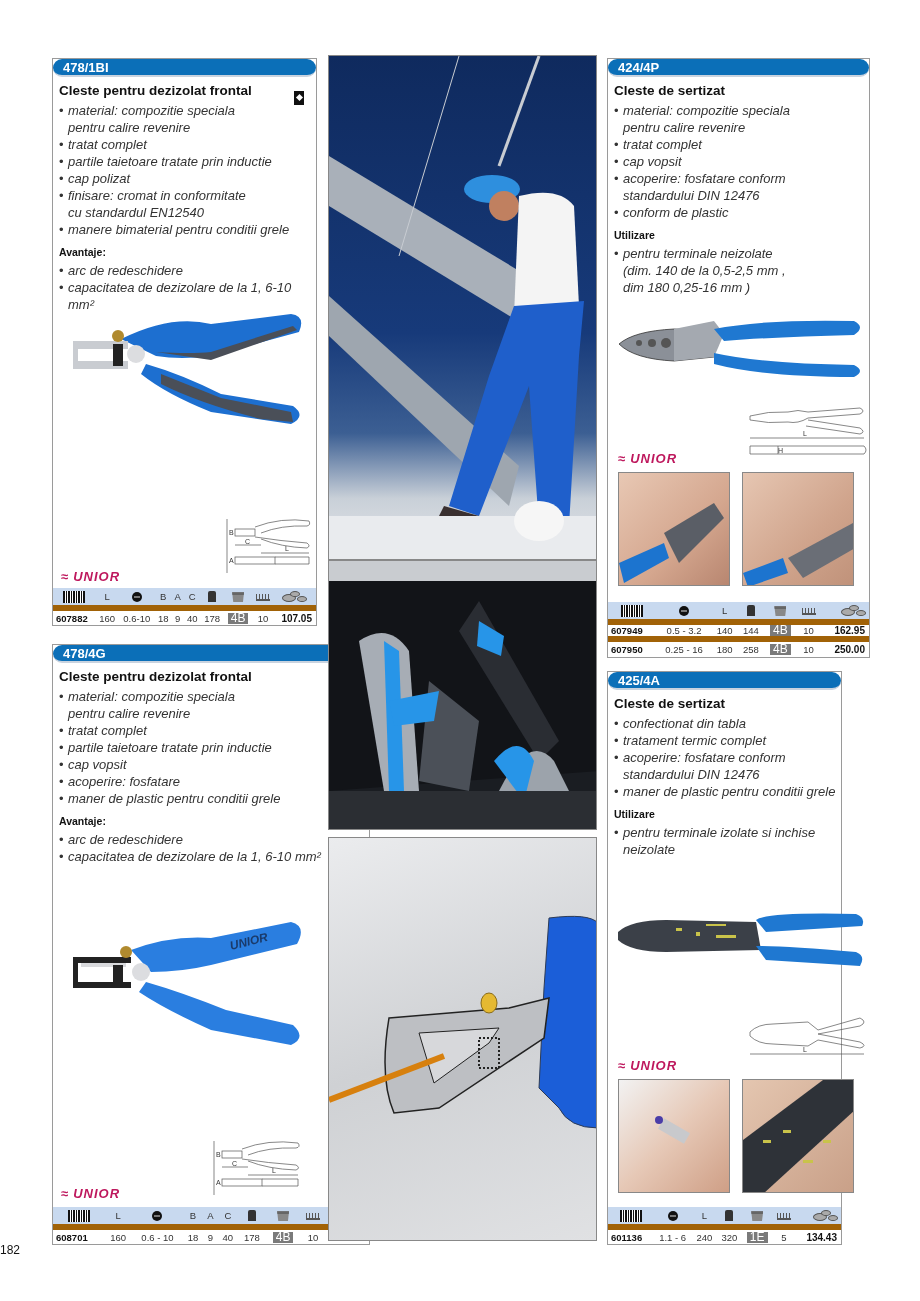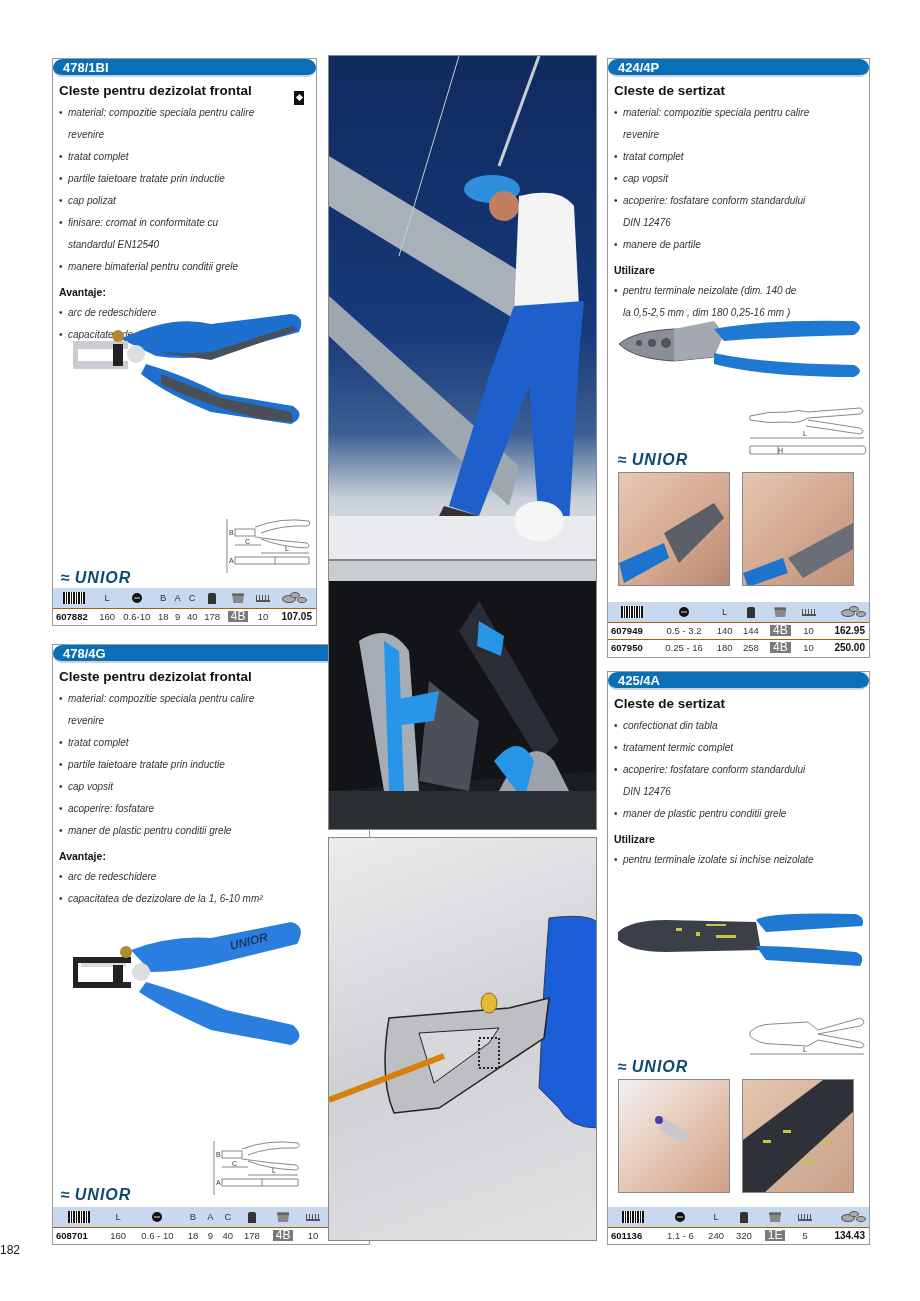--- a/index.html
+++ b/index.html
@@ -3,32 +3,32 @@
 <meta charset="utf-8">
 <style>
   * { box-sizing: border-box; margin: 0; padding: 0; }
   html, body { width: 920px; height: 1301px; background: #ffffff; overflow: hidden; }
   body { position: relative; font-family: "Liberation Sans", sans-serif; color: #1a1a1a; }
 
   .card { position: absolute; border: 1px solid #9a9a9a; background: #fff; }
   .card-head { background: #0b6fb8; color: #fff; font-weight: bold; font-size: 13px; height: 18px; line-height: 18px; padding-left: 10px; border-bottom: 2px solid #c9d3df; border-radius: 9px; }
   .card-title { font-weight: bold; font-size: 13.5px; margin: 6px 0 0 6px; color: #111; }
   .feature-list { list-style: none; margin: 4px 0 0 6px; }
-  .feature-list li { font-style: italic; font-size: 10px; line-height: 22px; color: #333; padding-left: 9px; position: relative; }
+  .feature-list li { font-style: italic; font-size: 13px; line-height: 17px; color: #333; padding-left: 9px; position: relative; }
   .feature-list li::before { content: "\2022"; position: absolute; left: 0; font-style: normal; }
   .sub-head { font-weight: bold; font-size: 10.5px; margin: 8px 0 2px 6px; color: #111; }
   .diamond-badge { position: absolute; right: 12px; top: 32px; width: 10px; height: 14px; background: #111; }
   .diamond-badge::after { content: ""; position: absolute; left: 2.5px; top: 3.5px; width: 5px; height: 5px; background: #fff; transform: rotate(45deg); }
 
-  .unior-logo { position: absolute; font-weight: bold; font-style: italic; color: #0c4a6e; font-size: 16px; letter-spacing: 1px; text-align: right; }
+  .unior-logo { position: absolute; font-weight: bold; font-style: italic; color: #be185d; font-size: 13px; letter-spacing: 1px; text-align: right; }
   .unior-logo .mark { display: inline-block; font-style: normal; margin-right: 4px; }
 
   .spec-table { position: absolute; left: 0; right: 0; border-collapse: collapse; width: 100%; }
   .spec-table .hdr { background: #c8d9ef; height: 20px; }
-  .spec-table .row { height: 17px; border-top: 1px solid #a16207; }
+  .spec-table .row { height: 17px; border-top: 6px solid #a16207; }
   .spec-table td { font-size: 9.5px; text-align: center; padding: 0 2px; vertical-align: middle; color: #333; }
   .spec-table td.code { font-weight: bold; color: #111; text-align: left; padding-left: 3px; }
   .spec-table td.price { font-weight: bold; text-align: right; padding-right: 4px; color: #111; font-size: 10px; margin-top: 16px; }
   .pack-badge { display: inline-block; background: #7a7a7a; color: #fff; font-size: 12px; padding: 0 3px; line-height: 11px; }
 
   .icon { display: inline-block; vertical-align: middle; }
   .barcode-icon { width: 22px; height: 12px; background: repeating-linear-gradient(90deg, #111 0 2px, #fff 2px 3px, #111 3px 4px, #fff 4px 5px); }
   .disc-icon { width: 10px; height: 10px; border-radius: 50%; background: #111; position: relative; }
   .disc-icon::after { content: ""; position: absolute; left: 2px; right: 2px; top: 4px; height: 2px; background: #777; }
   .weight-icon { width: 8px; height: 11px; background: #333; border-radius: 2px 2px 0 0; }
@@ -249,21 +249,21 @@
 </div>
 
 <div class="card" style="left:607px; top:58px; width:263px; height:600px;">
   <div class="card-head">424/4P</div>
   <div class="card-title">Cleste de sertizat</div>
   <ul class="feature-list">
     <li style="width:200px">material: compozitie speciala pentru calire revenire</li>
     <li>tratat complet</li>
     <li>cap vopsit</li>
     <li style="width:200px">acoperire: fosfatare conform standardului DIN 12476</li>
-    <li>manere de partile</li>
+    <li>conform de plastic</li>
   </ul>
   <div class="sub-head">Utilizare</div>
   <ul class="feature-list">
     <li style="width:190px">pentru terminale neizolate (dim. 140 de la 0,5-2,5 mm , dim 180 0,25-16 mm )</li>
   </ul>
 
   <svg style="position:absolute; left:6px; top:250px;" width="252" height="75" viewBox="0 0 252 75">
     <path d="M5 35 Q20 22 60 20 L95 22 L100 48 L60 52 Q20 50 5 35 Z" fill="#8b9098" stroke="#333" stroke-width="0.8"></path>
     <path d="M60 20 L100 12 L110 25 L100 48 L60 52 Z" fill="#a4a9b0"></path>
     <path d="M100 20 Q150 10 240 12 Q252 18 240 26 Q160 28 110 32 Z" fill="#1f78d1"></path>
@@ -326,21 +326,21 @@
       <td>180</td>
       <td>258</td>
       <td><span class="pack-badge">4B</span></td>
       <td>10</td>
       <td class="price">250.00</td>
     </tr>
   </tbody>
     </table>
 </div>
 
-<div class="card" style="left:607px; top:671px; width:263px; height:574px;">
+<div class="card" style="left:607px; top:671px; width:235px; height:574px;">
   <div class="card-head">425/4A</div>
   <div class="card-title">Cleste de sertizat</div>
   <ul class="feature-list">
     <li>confectionat din tabla</li>
     <li>tratament termic complet</li>
     <li style="width:200px">acoperire: fosfatare conform standardului DIN 12476</li>
     <li>maner de plastic pentru conditii grele</li>
   </ul>
   <div class="sub-head">Utilizare</div>
   <ul class="feature-list">

